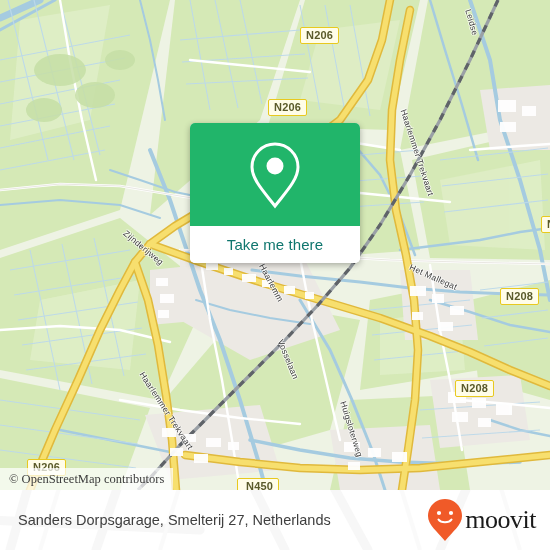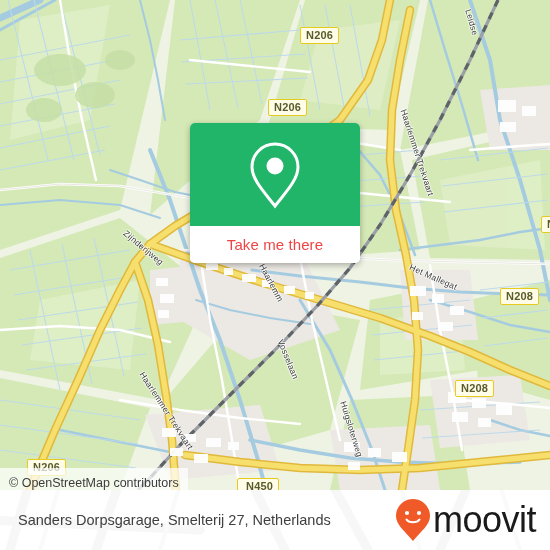--- a/index.html
+++ b/index.html
@@ -69,37 +69,37 @@
     justify-content: center;
   }
   #callout-bottom {
     height: 37px;
     background: #ffffff;
     display: flex;
     align-items: center;
     justify-content: center;
   }
   #callout-label {
-    color: #ef4444;
+    color: #0f766e;
     font-size: 15px;
     font-family: "Liberation Sans", sans-serif;
     letter-spacing: .1px;
   }
 
   
   #osm-attrib {
     position: absolute;
     left: 0; bottom: 0;
     height: 22px;
     padding: 0 9px 0 9px;
-    display: flex; align-items: flex-end;
+    display: flex; align-items: center;
     background: rgba(255,255,255,.72);
     color: #3c3c3c;
     font-size: 12.5px;
-    font-family: Liberation Sans, sans-serif;
+    font-family: Liberation Serif, serif;
     white-space: nowrap;
   }
 
   
   #footer {
     position: absolute;
     left: 0; top: 490px;
     width: 550px; height: 60px;
     background: #ffffff;
     overflow: hidden;
@@ -118,22 +118,22 @@
   }
   #brand {
     position: absolute;
     right: 14px; top: 50%;
     transform: translateY(-50%);
     display: flex; align-items: center;
     gap: 2px;
   }
   #brand-name {
     color: #1a1a1a;
-    font-size: 36px;
-    font-family: Liberation Sans, sans-serif;
+    font-size: 26px;
+    font-family: Liberation Serif, serif;
     letter-spacing: -0.5px;
     line-height: 30px;
   }
 </style>
 </head>
 <body>
 
 <div id="app">
 
   <div id="map">

